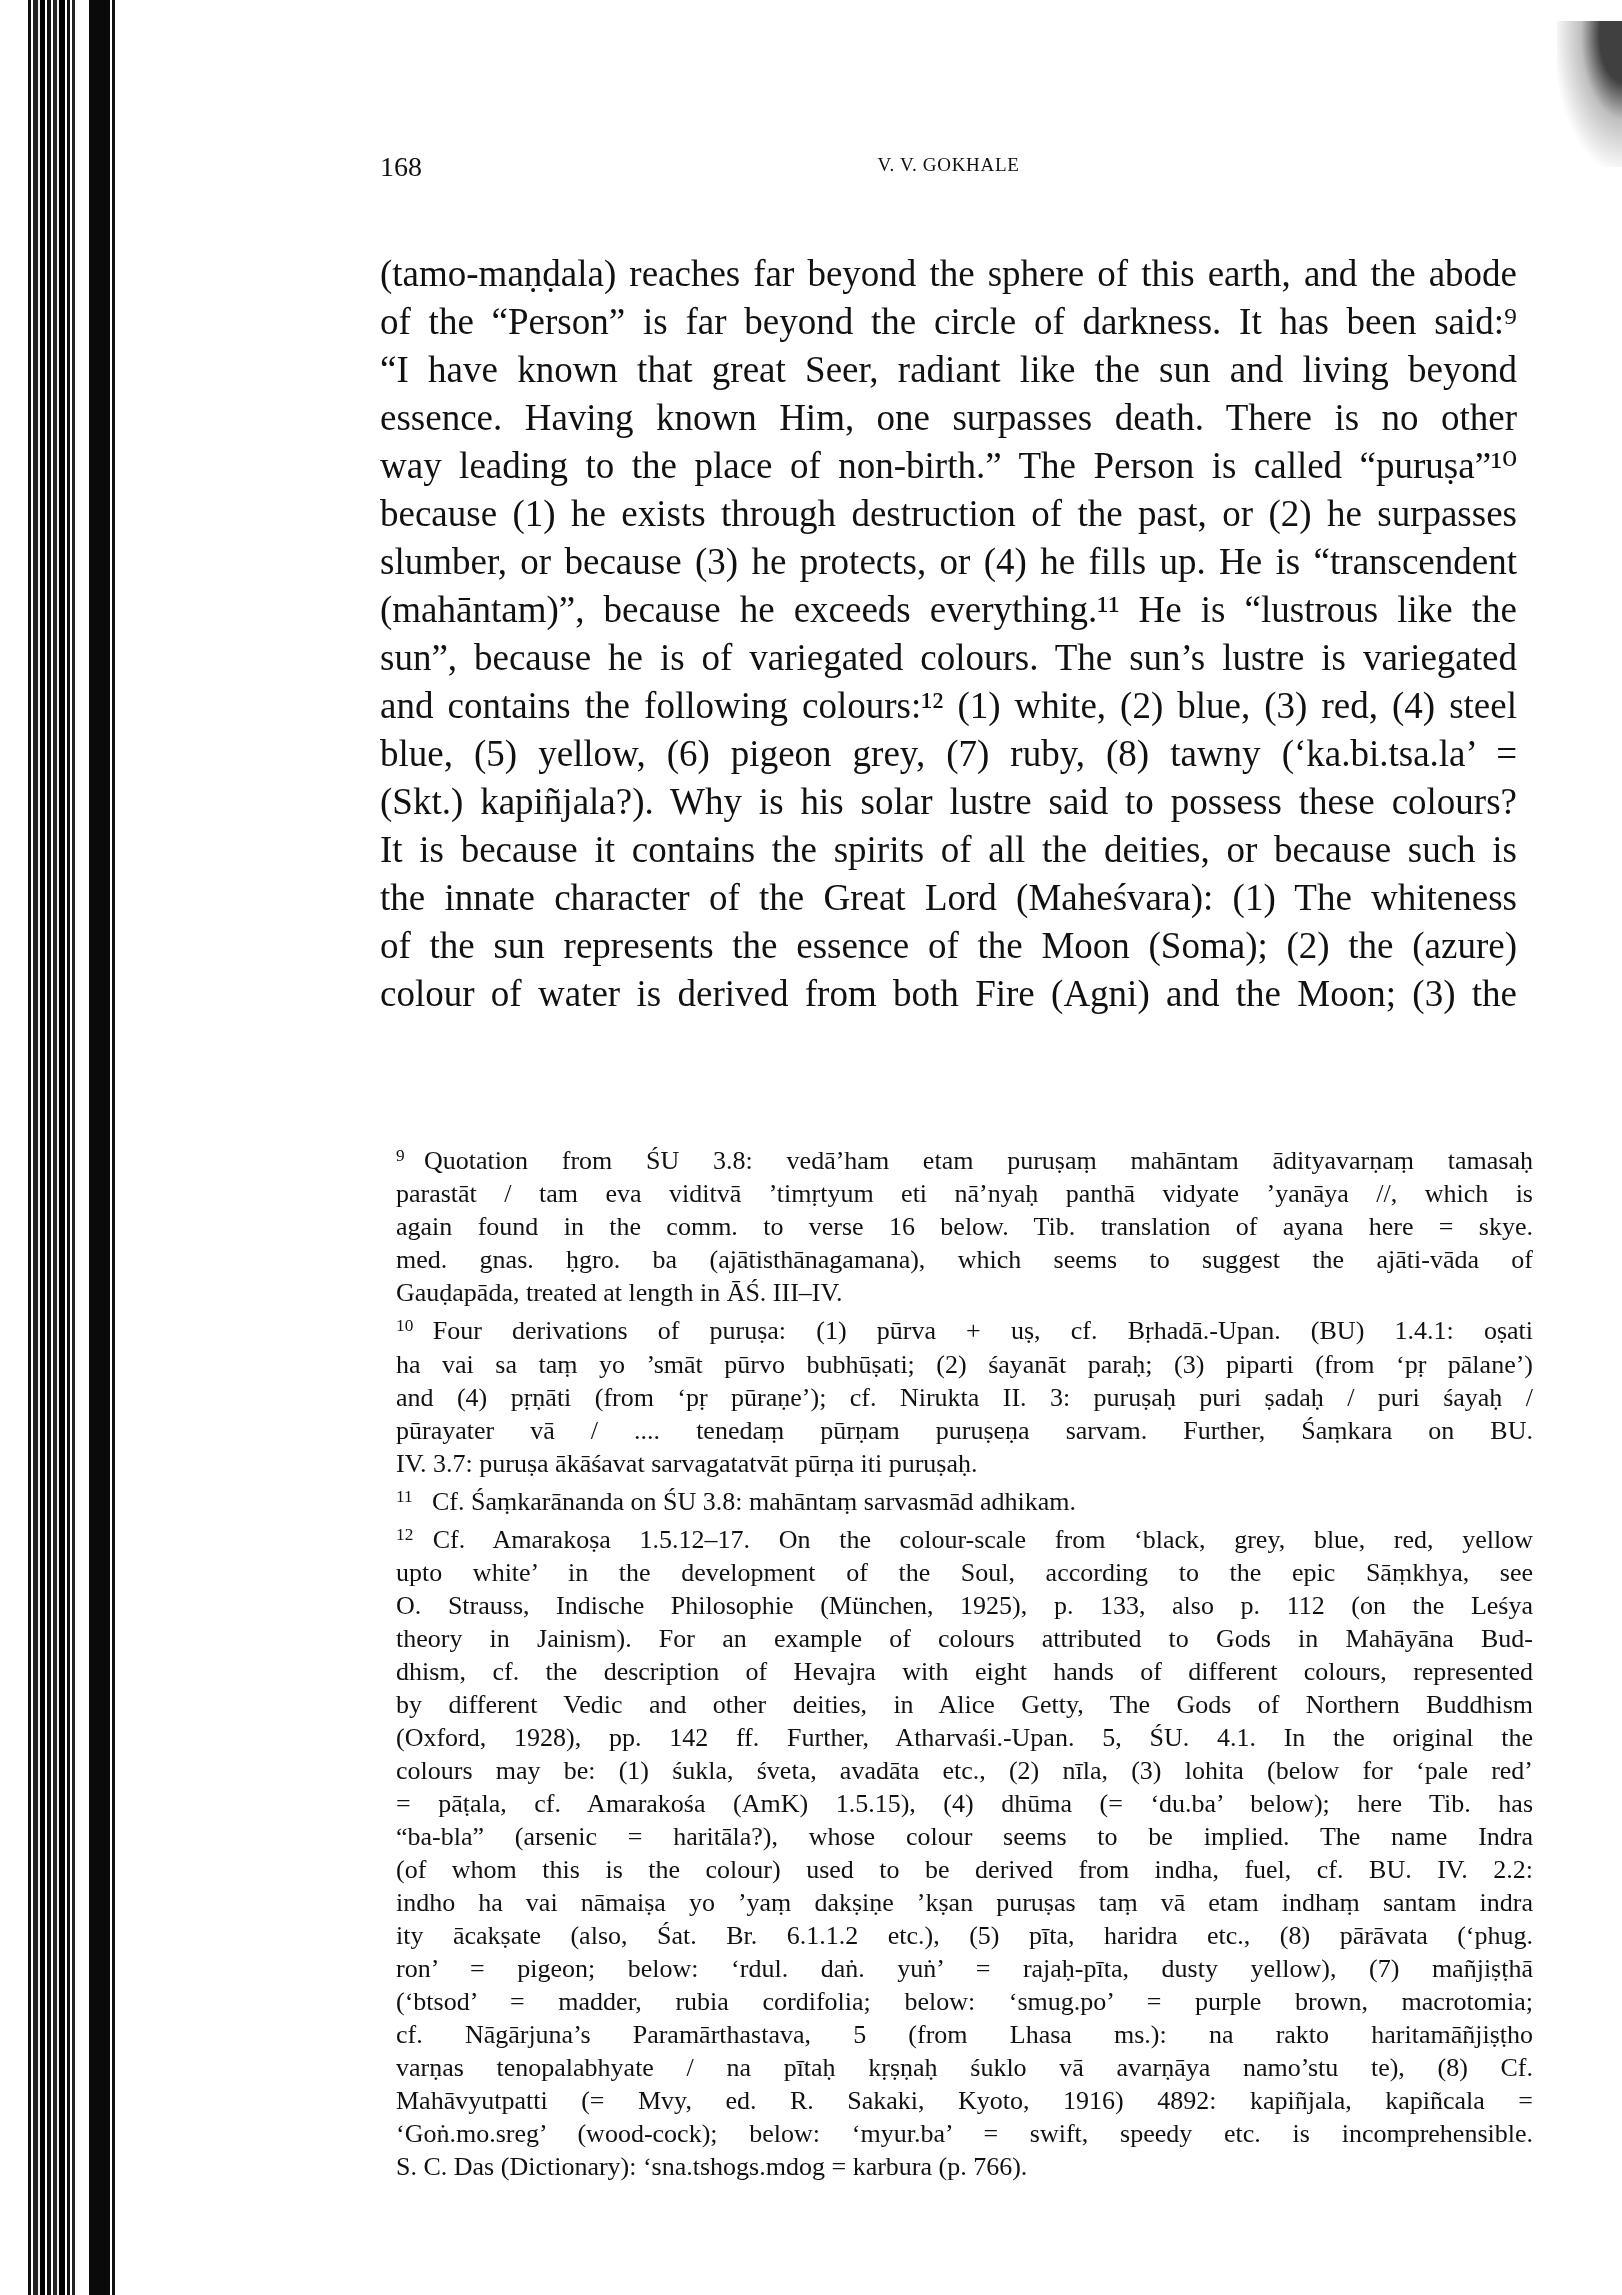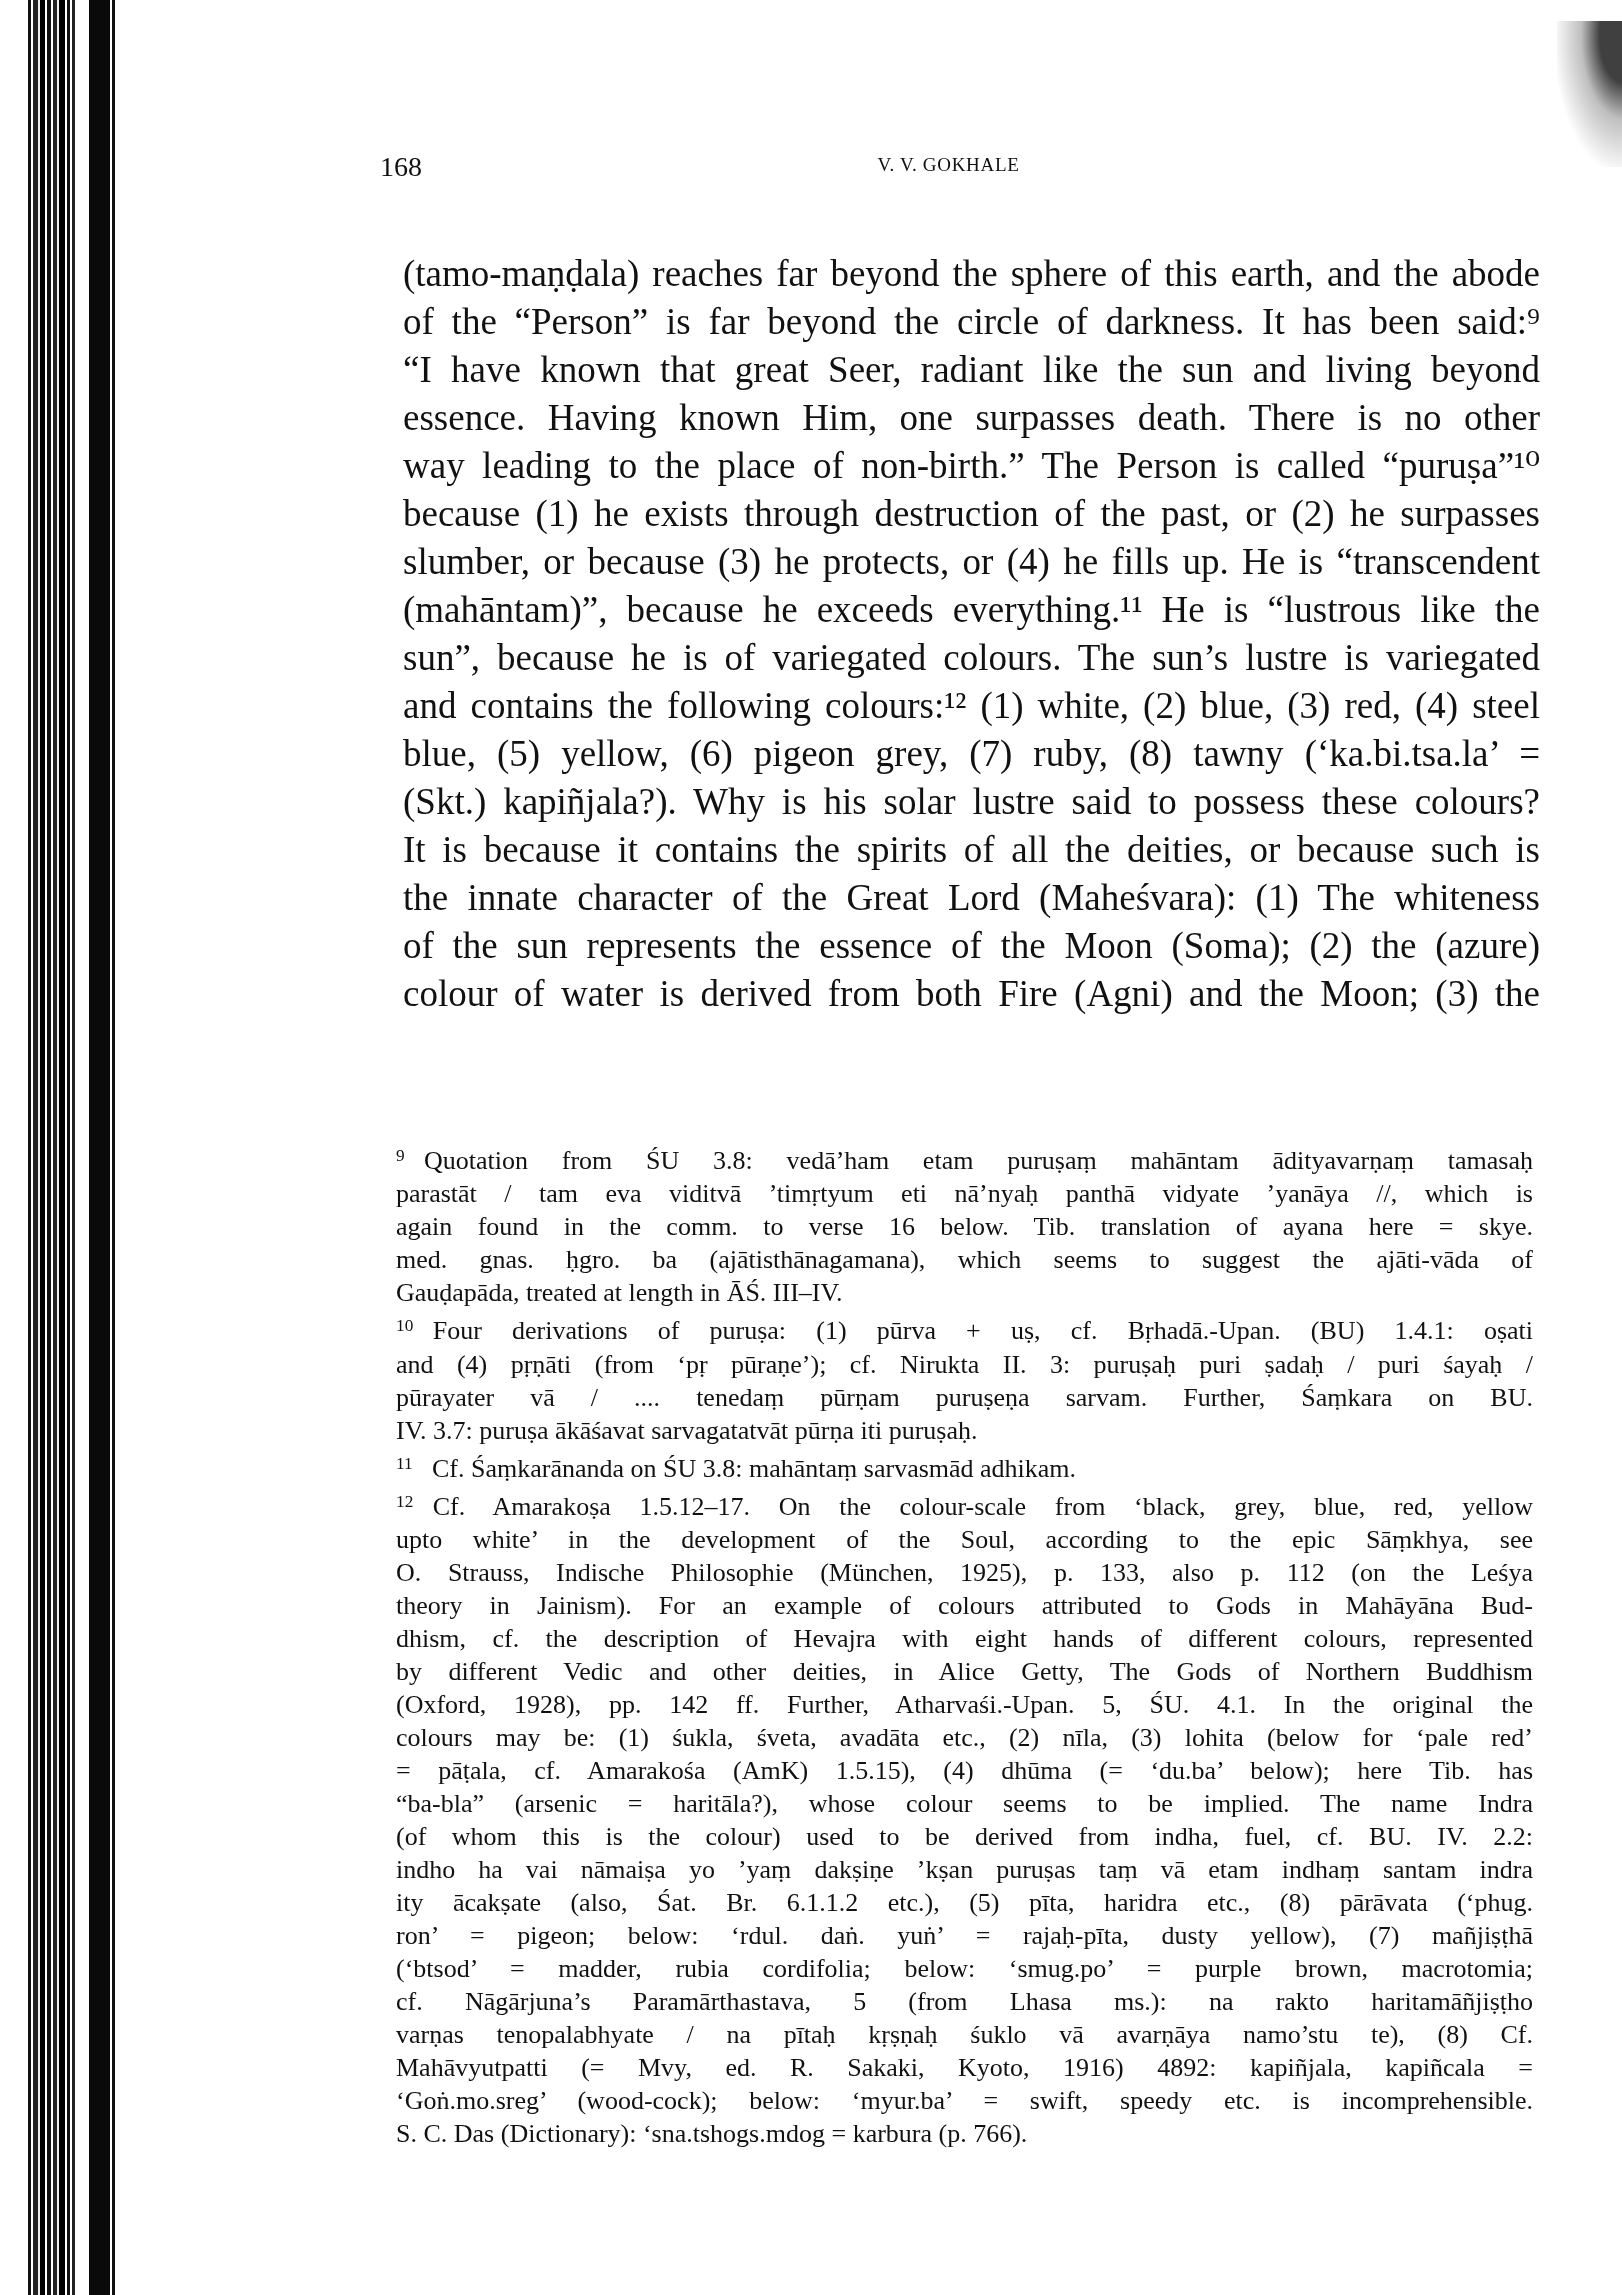--- a/index.html
+++ b/index.html
@@ -7,21 +7,21 @@
   .binding-a { position: absolute; left: 28px; top: 0; width: 47px; height: 2295px;
     background: repeating-linear-gradient(90deg, #111 0 3.5px, #fff 3.5px 5.5px, #222 5.5px 9.7px, #eee 9.7px 11.8px, #000 11.8px 17.3px, #fff 17.3px 19.4px); }
   .binding-b { position: absolute; left: 89px; top: 0; width: 26px; height: 2295px;
     background: linear-gradient(90deg, #0a0a0a 0 80%, #fff 80% 88%, #111 88% 100%); }
   .smudge { position: absolute; right: 0; top: 21px; width: 66px; height: 146px;
     background: radial-gradient(ellipse at 100% 10%, rgba(0,0,0,0.75) 0 25%, rgba(0,0,0,0.25) 45%, rgba(0,0,0,0) 75%); }
   .page { position: absolute; left: 380px; top: 0; width: 1137px; }
   .running-head { position: absolute; top: 151px; left: 0; width: 1137px; height: 42px; font-size: 28px; }
   .page-number { position: absolute; left: 0; top: 0; }
   .author { position: absolute; left: 0; width: 100%; text-align: center; top: 2.8px; font-size: 19px; letter-spacing: 0.7px; }
-  .body-text { position: absolute; top: 250px; left: 0; width: 1137px; font-size: 37px; line-height: 48px; text-align: justify; margin-left: 23px; }
+  .body-text { position: absolute; top: 250px; left: 0; width: 1137px; font-size: 37px; line-height: 48px; text-align: justify; }
   .body-line { display: block; white-space: nowrap; text-align-last: justify; text-align: justify; }
   .body-line.last { text-align-last: justify; }
   .footnotes { position: absolute; top: 1139px; left: 16px; width: 1137px; font-size: 26px; line-height: 33px; }
   .fn-line { display: block; white-space: nowrap; text-align: justify; text-align-last: justify; }
   .fn-line.end { text-align-last: left; }
   .fn-num { font-size: 17.3px; vertical-align: 8.3px; margin-right: 19.4px; }
 </style>
 </head>
 <body>
 
@@ -57,20 +57,21 @@
   <div class="footnotes" id="footnotes">
       <div>
         <span class="fn-line"><span class="fn-num">9</span><span>Quotation from ŚU 3.8: vedā’ham etam puruṣaṃ mahāntam ādityavarṇaṃ tamasaḥ</span></span>
         <span class="fn-line"><span>parastāt / tam eva viditvā ’timṛtyum eti nā’nyaḥ panthā vidyate ’yanāya //, which is</span></span>
         <span class="fn-line"><span>again found in the comm. to verse 16 below. Tib. translation of ayana here = skye.</span></span>
         <span class="fn-line"><span>med. gnas. ḥgro. ba (ajātisthānagamana), which seems to suggest the ajāti-vāda of</span></span>
         <span class="fn-line end"><span>Gauḍapāda, treated at length in ĀŚ. III–IV.</span></span>
       </div>
       <div>
         <span class="fn-line"><span class="fn-num">10</span><span>Four derivations of puruṣa: (1) pūrva + uṣ, cf. Bṛhadā.-Upan. (BU) 1.4.1: oṣati</span></span>
+        <span class="fn-line"><span>ha vai sa taṃ yo ’smāt pūrvo bubhūṣati; (2) śayanāt paraḥ; (3) piparti (from ‘pṛ pālane’)</span></span>
         <span class="fn-line"><span>and (4) pṛṇāti (from ‘pṛ pūraṇe’); cf. Nirukta II. 3: puruṣaḥ puri ṣadaḥ / puri śayaḥ /</span></span>
         <span class="fn-line"><span>pūrayater vā / .... tenedaṃ pūrṇam puruṣeṇa sarvam. Further, Śaṃkara on BU.</span></span>
         <span class="fn-line end"><span>IV. 3.7: puruṣa ākāśavat sarvagatatvāt pūrṇa iti puruṣaḥ.</span></span>
       </div>
       <div>
         <span class="fn-line end"><span class="fn-num">11</span><span>Cf. Śaṃkarānanda on ŚU 3.8: mahāntaṃ sarvasmād adhikam.</span></span>
       </div>
       <div>
         <span class="fn-line"><span class="fn-num">12</span><span>Cf. Amarakoṣa 1.5.12–17. On the colour-scale from ‘black, grey, blue, red, yellow</span></span>
         <span class="fn-line"><span>upto white’ in the development of the Soul, according to the epic Sāṃkhya, see</span></span>

